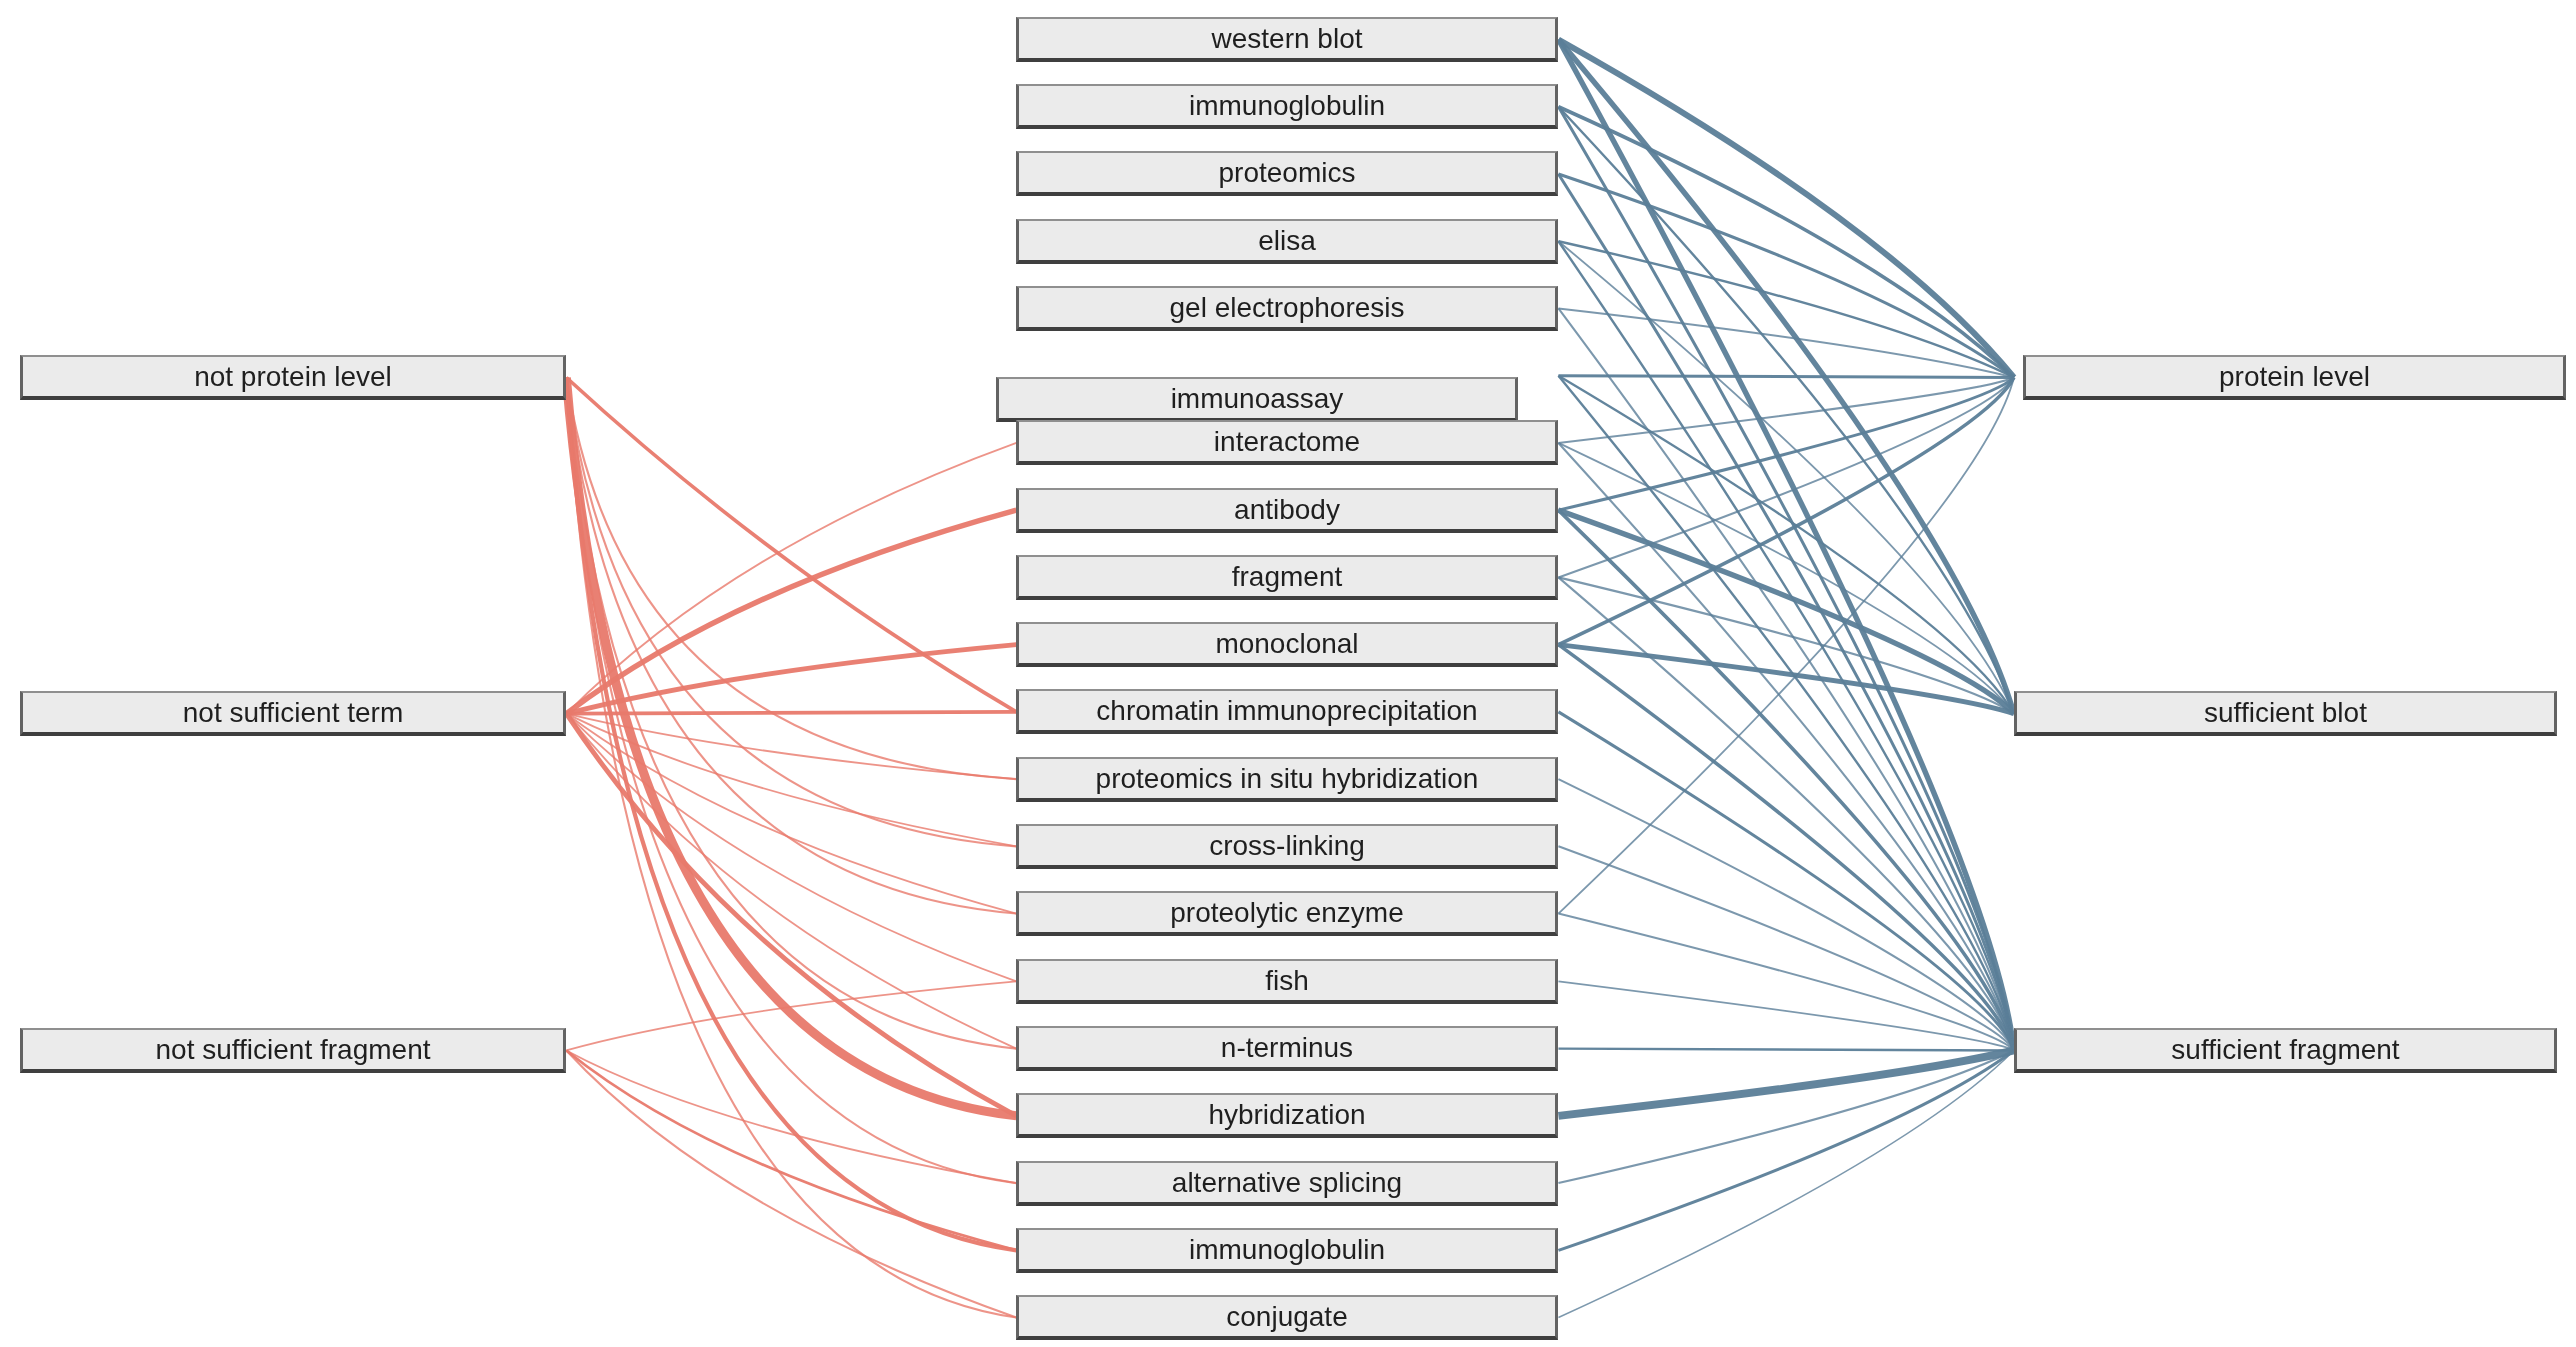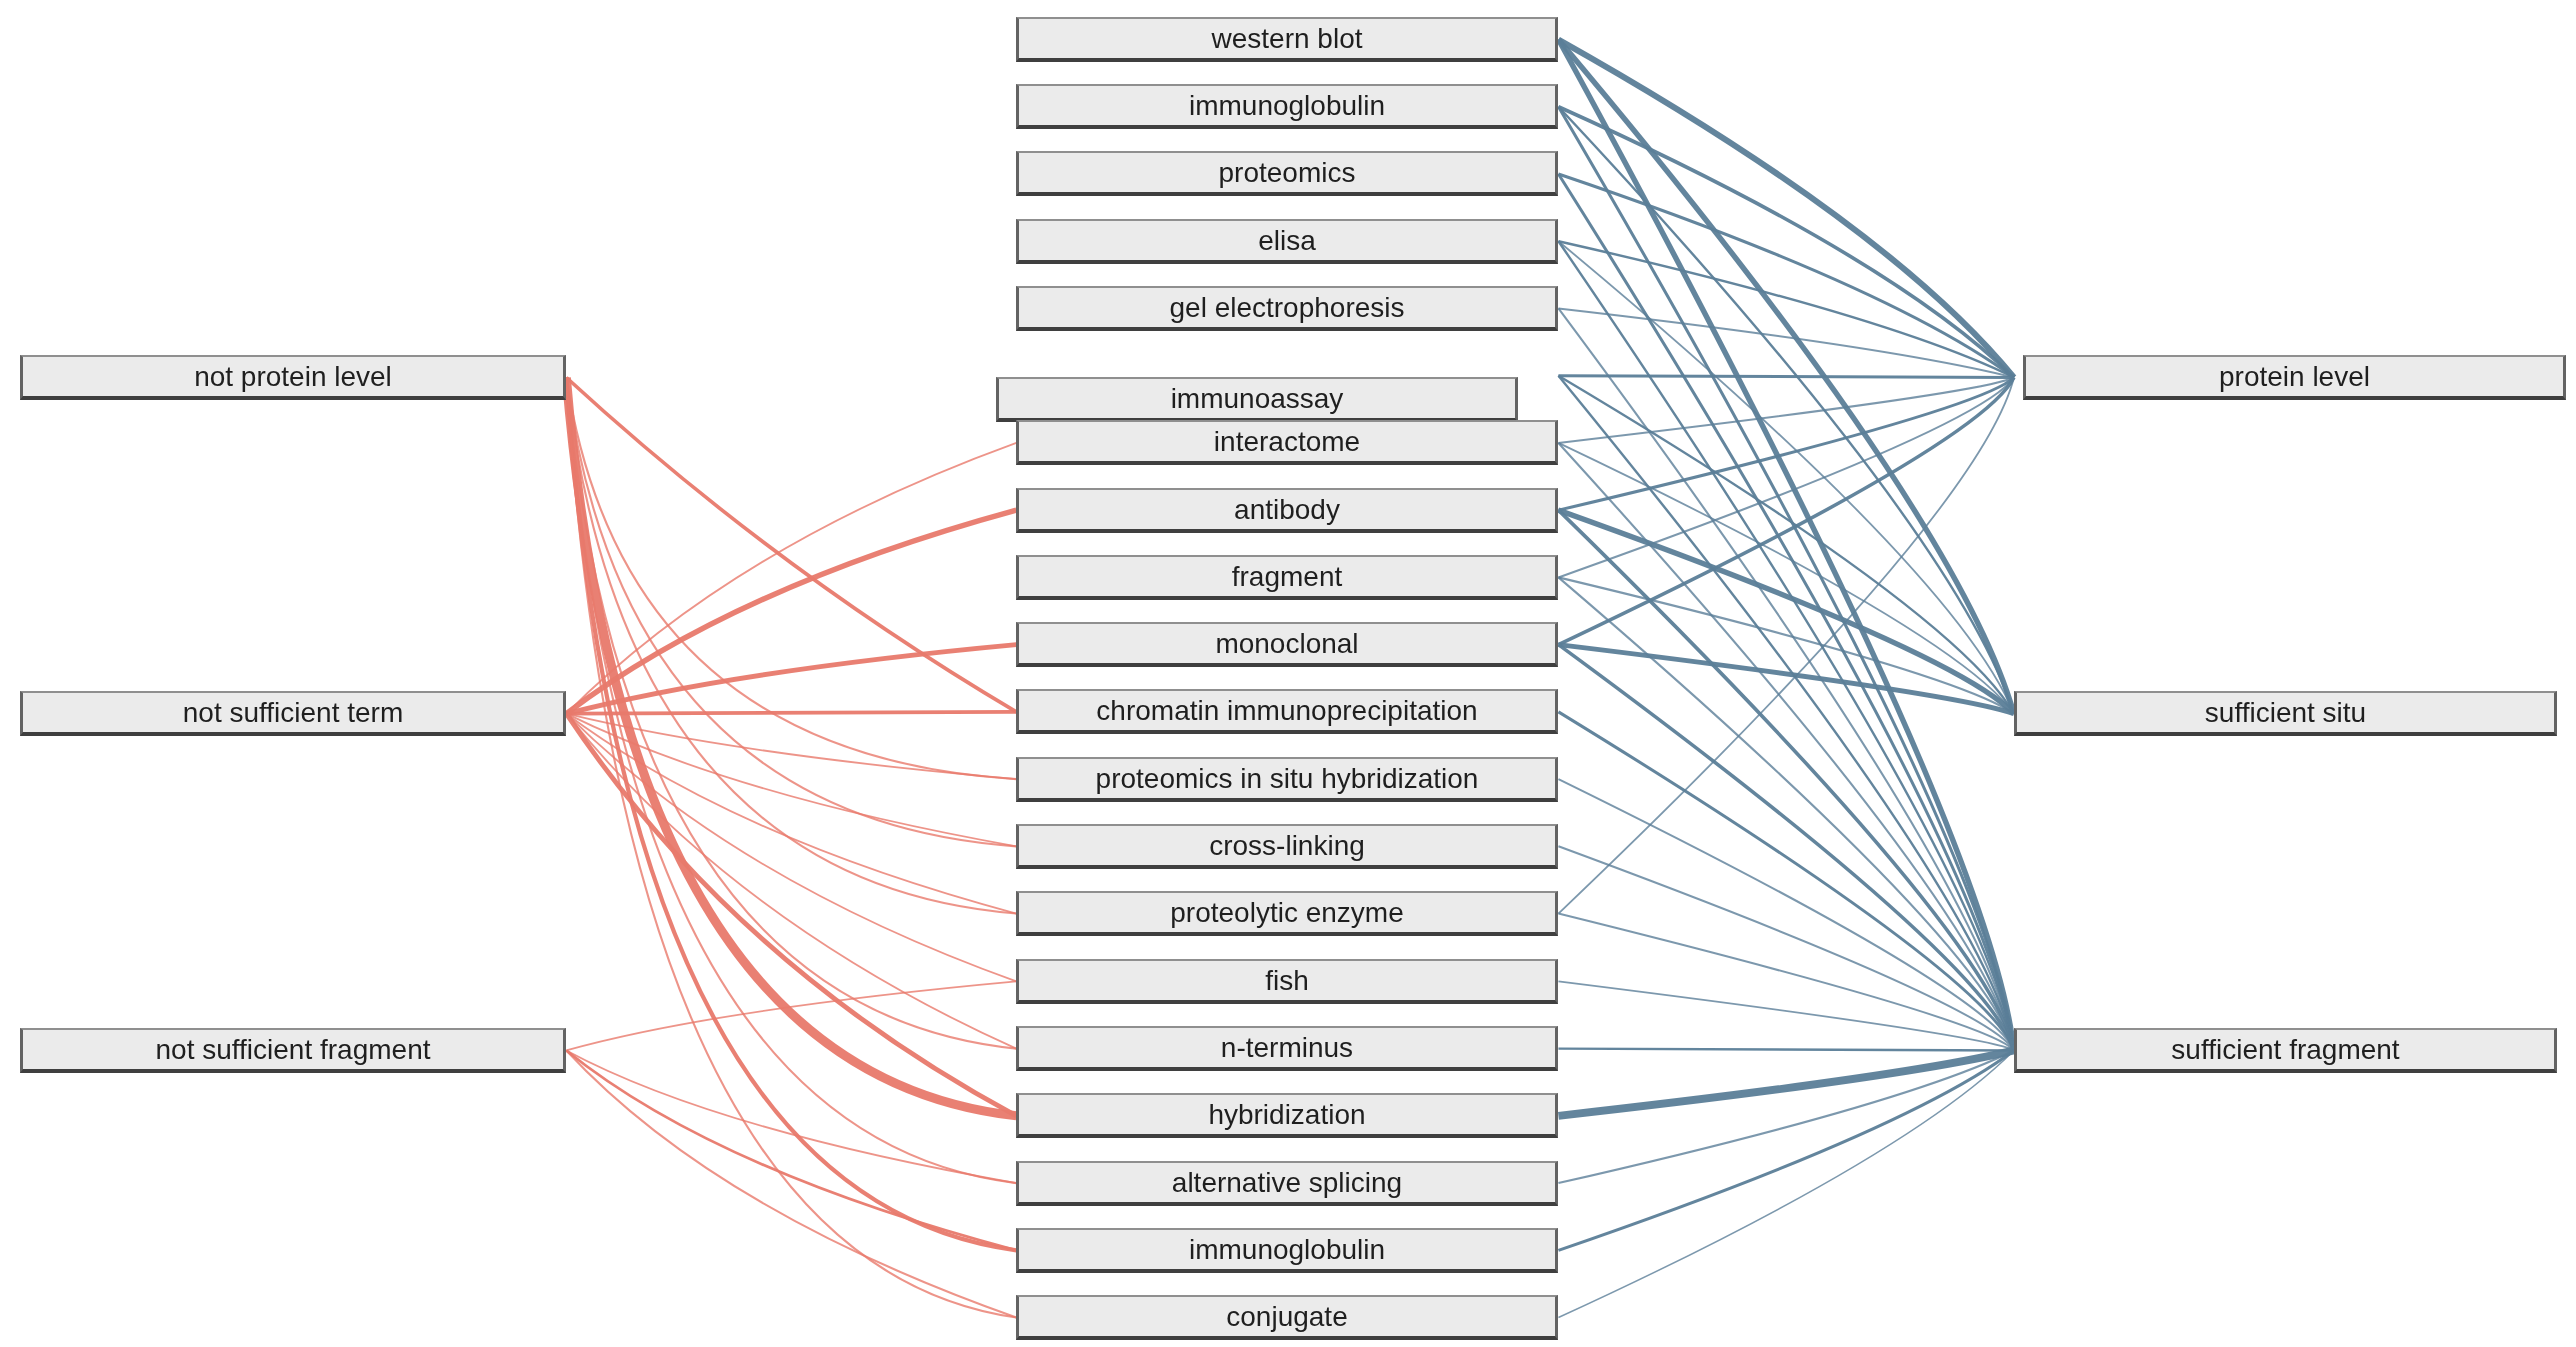--- a/index.html
+++ b/index.html
@@ -125,17 +125,17 @@
   <div class="node" style="left: 1016px; top: 824px; width: 542px; height: 45px;">cross-linking</div>
   <div class="node" style="left: 1016px; top: 891px; width: 542px; height: 45px;">proteolytic enzyme</div>
   <div class="node" style="left: 1016px; top: 959px; width: 542px; height: 45px;">fish</div>
   <div class="node" style="left: 1016px; top: 1026px; width: 542px; height: 45px;">n-terminus</div>
   <div class="node" style="left: 1016px; top: 1093px; width: 542px; height: 45px;">hybridization</div>
   <div class="node" style="left: 1016px; top: 1161px; width: 542px; height: 45px;">alternative splicing</div>
   <div class="node" style="left: 1016px; top: 1228px; width: 542px; height: 45px;">immunoglobulin</div>
   <div class="node" style="left: 1016px; top: 1295px; width: 542px; height: 45px;">conjugate</div>
 
   <div class="node" style="left: 2014px; top: 355px; width: 543px; height: 45px; margin-left: 9px;">protein level</div>
-  <div class="node" style="left: 2014px; top: 691px; width: 543px; height: 45px;">sufficient situ</div>
+  <div class="node" style="left: 2014px; top: 691px; width: 543px; height: 45px;">sufficient blot</div>
   <div class="node" style="left: 2014px; top: 1028px; width: 543px; height: 45px;">sufficient fragment</div>
 
 </div>
 
 
 </body></html>

